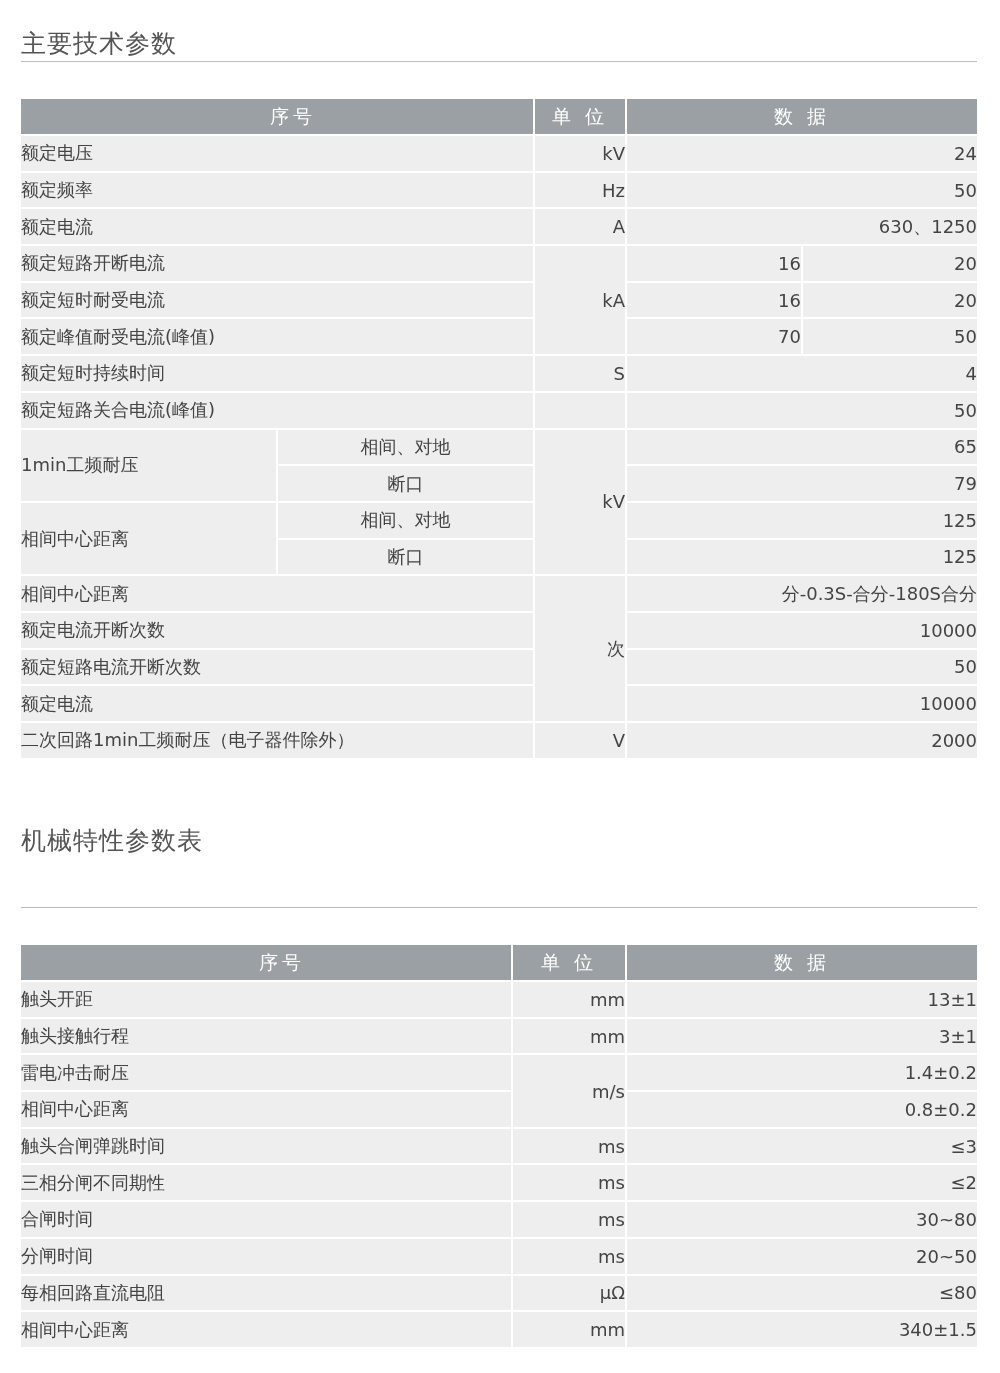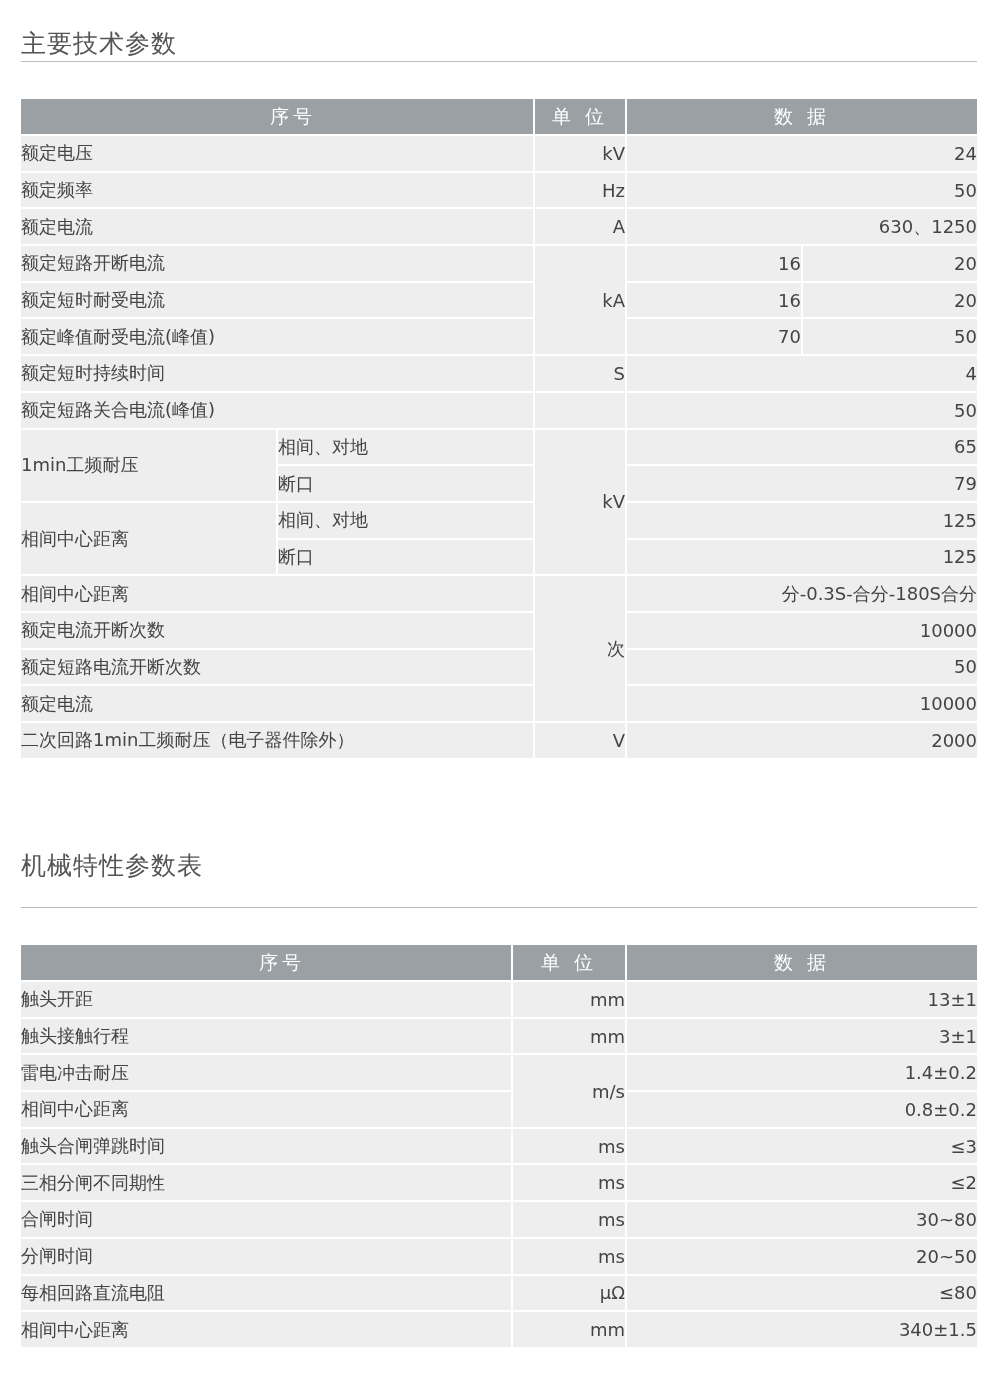--- a/index.html
+++ b/index.html
@@ -20,21 +20,21 @@
   }
   table.spec th:last-child { border-right: none; }
   table.spec th.left { text-align: center; padding-left: 32px; }
   table.spec td {
     background: #eeeeee; border: 2px solid #ffffff; border-left: none; height: 36.7px;
     vertical-align: middle; padding: 0;
   }
   table.spec tr td:first-child { border-left: none; }
   table.spec td:last-child { border-right: none; margin-top: 44px; }
   td.name { padding-left: 20px; text-align: left; white-space: nowrap; }
-  td.sub { padding-left: 20px; text-align: left; }
+  td.sub { padding-left: 20px; text-align: center; }
   td.unit, td.val { text-align: right; }
   #t1 { top: 99px; }
   #t2 { top: 945px; }
 </style>
 </head>
 <body>
 
 <h2 class="section-title" style="top:27px;">主要技术参数</h2>
 <div class="rule" style="top:61px;"></div>
 
@@ -132,21 +132,21 @@
       <td colspan="2" class="val">10000</td>
     </tr>
     <tr>
       <td colspan="2" class="name">二次回路1min工频耐压（电子器件除外）</td>
       <td class="unit">V</td>
       <td colspan="2" class="val">2000</td>
     </tr>
   </tbody>
 </table>
 
-<h2 class="section-title" style="top:849px;">机械特性参数表</h2>
+<h2 class="section-title" style="top:824px;">机械特性参数表</h2>
 <div class="rule" style="top:907px;"></div>
 
 <table class="spec" id="t2">
   <colgroup>
     <col style="width:491px">
       <col style="width:114px">
       <col style="width:351px">
   </colgroup>
   <thead>
     <tr>

